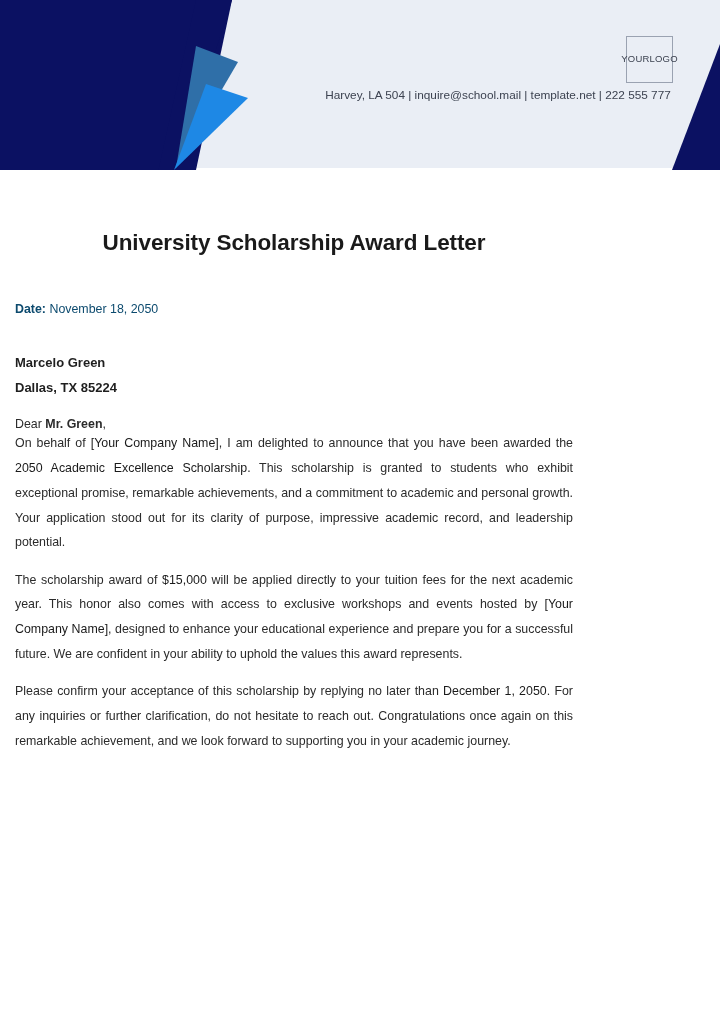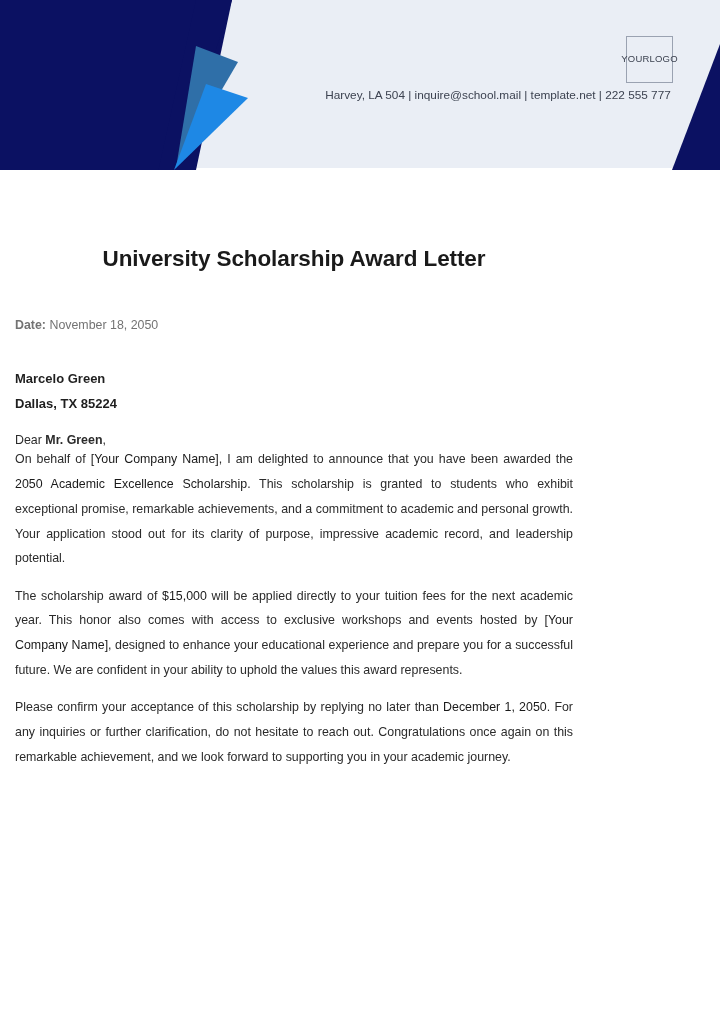--- a/index.html
+++ b/index.html
@@ -62,21 +62,21 @@
     width: 350px;
     text-align: center;
     font-size: 11.8px;
     line-height: 1.62;
     color: #3c4250;
   }
 
   
   .letter {
     position: absolute;
-    top: 184px;
+    top: 168px;
     left: 0;
     width: 588px;
   }
   .doc-title {
     margin: 62px 0 0 0;
     text-align: center;
     font-size: 22.5px;
     font-weight: bold;
     letter-spacing: -0.1px;
     color: #1a1a1a;
@@ -84,21 +84,21 @@
 
   .content {
     margin: 0 auto;
     padding: 0;
     width: 558px;            
   }
 
   .date-line {
     margin-top: 46px;
     font-size: 12.4px;
-    color: #737373;
+    color: #0c4a6e;
   }
   .date-line b { font-weight: bold; }
 
   .recipient {
     margin-top: 34px;
     font-size: 13px;
     font-weight: bold;
     line-height: 1.93;
     color: #1f1f1f;
   }

